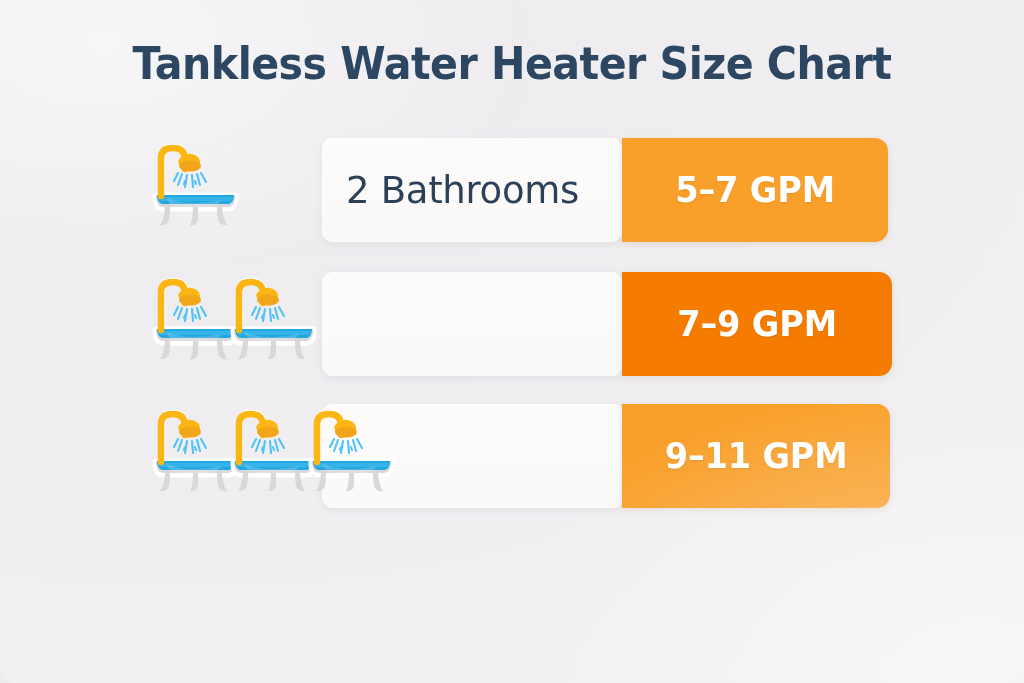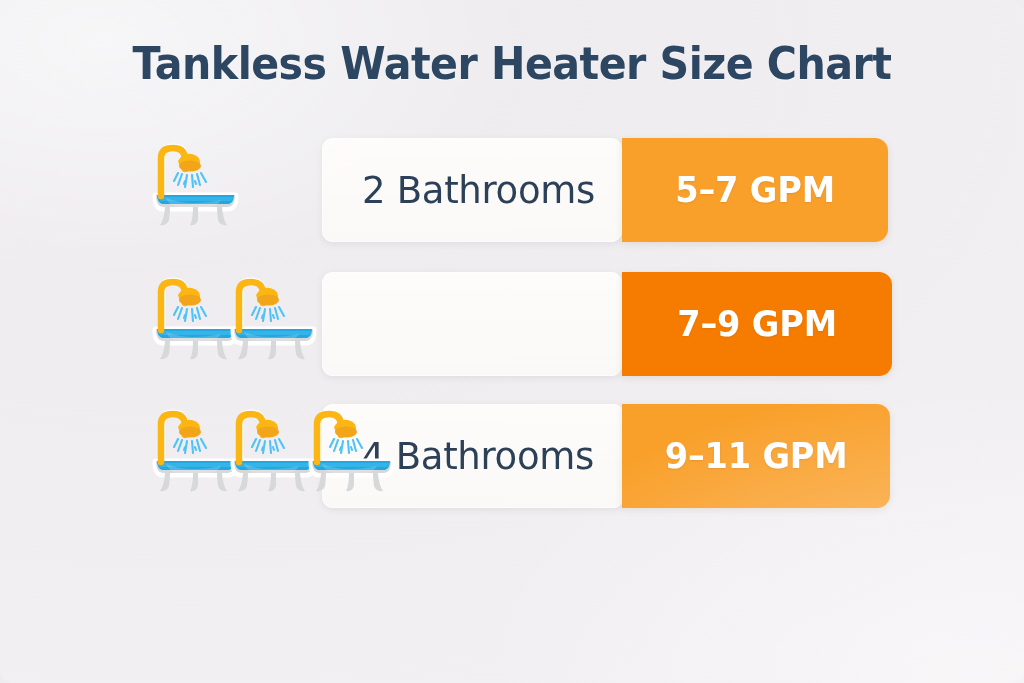--- a/index.html
+++ b/index.html
@@ -85,21 +85,21 @@
     top: 50%;
     transform: translateY(-50%);
     font-family: "DejaVu Sans", "Liberation Sans", sans-serif;
     font-size: 37px;
     font-weight: normal;
     color: #2c4158;
     letter-spacing: -0.3px;
     white-space: nowrap;
     z-index: 3;
   }
-  .row-1 .label-text { left: 362px; }
+  .row-1 .label-text { left: 346px; }
   .row-2 .label-text { left: 349px; }
   .row-3 .label-text { left: 361px; }
 
   
   .gpm-badge {
     position: absolute;
     top: 4px;
     height: 104px;
     border-radius: 0 13px 13px 0;
     display: flex;
@@ -349,20 +349,19 @@
     </g>
     <g fill="#D6D8DA">
       <path d="M13 69 q-1 13 -5 18 q7 1 9 -5 q1 -7 1 -13 Z"></path>
       <path d="M41 69 q0 13 -3 18 q7 1 8 -6 q0 -6 0 -12 Z"></path>
       <path d="M70 69 q1 13 5 18 q-7 1 -9 -5 q-1 -7 -1 -13 Z"></path>
     </g>
     <path d="M14 60 q22 9 55 2 q-4 7 -12 7 H26 q-8 0 -12 -9 Z" fill="#ffffff" opacity=".18"></path>
   </svg>
           </div>
         </div>
-      <div class="label-text">4 Bathrooms</div>
       <div class="gpm-badge" style="background: rgb(249, 160, 43);">
         <span class="gpm-text">9–11 GPM</span>
       </div>
     </div>
 
   </div>
 </div>
 
 </body></html>

